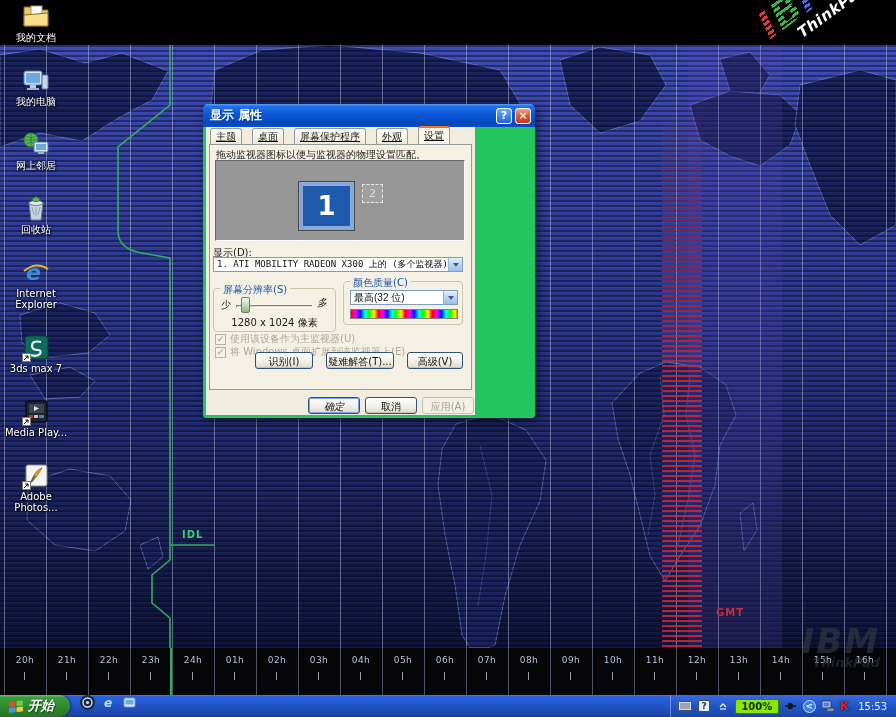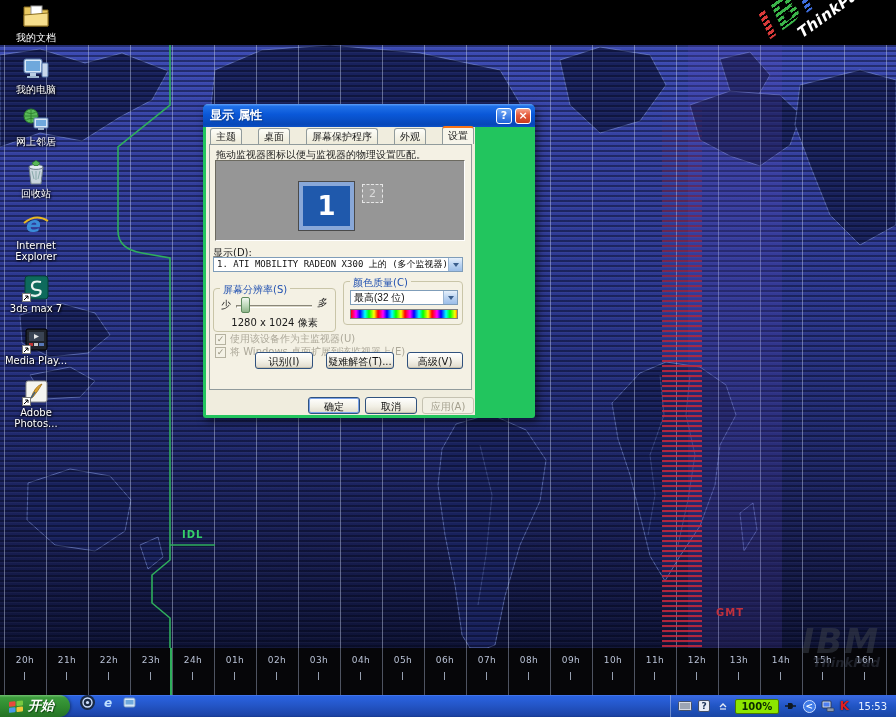--- a/index.html
+++ b/index.html
@@ -37,42 +37,42 @@
   .tz-labels { position:absolute; left:4px; top:7px; display:flex; }
   .tz-labels span { width:42px; text-align:center; font-size:9px; color:#b9c2d6; letter-spacing:.5px; }
   .tz-ticks { position:absolute; left:4px; top:24px; width:892px; height:8px;
     background:repeating-linear-gradient(90deg, transparent 0 20px, rgba(175,185,205,.85) 20px 21px, transparent 21px 42px); }
   .idl-bottom { position:absolute; left:170px; top:0; width:2px; height:100%; background:#2fae5c; }
   .ibm-watermark { position:absolute; right:16px; top:-24px; transform:none; opacity:.55; }
   .ibm-watermark .w-ibm { position:relative; font-size:34px; font-weight:900; font-style:italic; color:#3a3f4a; line-height:1; letter-spacing:2px; }
   .ibm-watermark .w-sub { font-size:13px; font-weight:bold; font-style:italic; color:#343947; text-align:right; margin-top:-3px; }
 
   
-  .desk-icons { position:absolute; left:2px; top:3px; width:68px; display:flex; flex-direction:column; gap:12px; z-index:3; }
+  .desk-icons { position:absolute; left:2px; top:3px; width:68px; display:flex; flex-direction:column; gap:24px; z-index:3; }
   .desk-icon { width:68px; display:flex; flex-direction:column; align-items:center; cursor:default; }
   .desk-icon .ic { width:28px; height:28px; position:relative; }
   .desk-icon .lbl { margin-top:1px; font-size:10px; line-height:11px; color:#fff; text-align:center; max-width:64px;
     text-shadow:1px 1px 2px #000,0 0 3px #000; }
   .sc-arrow { position:absolute; left:0; bottom:0; width:9px; height:9px; background:#fff; border:1px solid #777; display:flex; align-items:center; justify-content:center; }
   .sc-arrow svg { display:block; }
 
   
   .dialog { position:absolute; left:203px; top:104px; width:332px; height:314px; z-index:5;
     background:#22c55e; border-radius:6px 6px 3px 3px; box-shadow:3px 4px 8px rgba(0,0,0,.5); }
   .titlebar { position:absolute; left:0; top:0; width:100%; height:23px; border-radius:5px 5px 0 0;
     background:linear-gradient(180deg,#5FA1F8 0%,#2071E8 10%,#0A58D8 45%,#0747B8 90%,#0B51C8 100%);
     display:flex; align-items:center; padding:0 4px 0 7px; }
   .titlebar .t-text { flex:1; color:#fff; font-size:12px; font-weight:bold; text-shadow:1px 1px 1px #0a3a8a; }
   .tbtn { width:16px; height:16px; margin-left:3px; border:1px solid #fff; border-radius:3px; color:#fff;
     font-size:11px; font-weight:bold; line-height:14px; text-align:center; cursor:pointer; }
   .tbtn.help { background:linear-gradient(180deg,#6FA9F8,#1E62D8); }
   .tbtn.close { background:linear-gradient(180deg,#F8A28C,#E4583A 45%,#C83C1E); }
 
   .dlg-body { position:absolute; left:3px; top:23px; width:269px; height:288px; background:#F0EDDE; overflow:visible; }
-  .tabs { position:absolute; left:4px; top:1px; display:flex; gap:16px; z-index:2; }
+  .tabs { position:absolute; left:4px; top:1px; display:flex; gap:10px; z-index:2;text-decoration:underline; }
   .tab { height:16px; padding:1px 5px 0; font-size:10px; color:#1a1a1a; background:linear-gradient(180deg,#FDFDF8,#EDEAD8);
     border:1px solid #919B9C; border-bottom:none; border-radius:3px 3px 0 0; cursor:pointer; }
   .tab.active { height:18px; margin-top:-2px; background:#F7F5EA; border-top:2px solid #f97316; position:relative; z-index:3; }
   .tab-page { position:absolute; left:3px; top:17px; width:263px; height:246px; background:#F4F1E4;
     border:1px solid #919B9C; z-index:1; }
 
   .instruction { position:absolute; left:6px; top:3px; width:250px; font-size:10px; color:#1a1a1a; }
   .preview { position:absolute; left:5px; top:15px; width:250px; height:81px; background:#969696;
     border-top:1px solid #6c6a60; border-left:1px solid #6c6a60; border-right:1px solid #fff; border-bottom:1px solid #fff; }
   .mon1 { position:absolute; left:83px; top:21px; width:55px; height:48px; background:#1F59AC;
@@ -102,21 +102,21 @@
   .rainbow { position:absolute; left:6px; top:27px; width:108px; height:10px; border:1px solid #808080;
     background:repeating-linear-gradient(90deg,#f00 0,#f0f 5px,#00f 9px,#0ff 14px,#0f0 18px,#ff0 23px,#f00 27px); }
 
   .checkrow { position:absolute; display:flex; align-items:center; gap:4px; }
   .checkbox { width:11px; height:11px; background:#F4F2E6; border:1px solid #B5B2A0; font-size:9px; line-height:9px;
     text-align:center; color:#97937f; }
   .checkrow .ck-label { font-size:10px; color:#ACA899; }
 
   .btn { border:1px solid #30527E; border-radius:3px; font-size:10px; color:#111; text-align:center; cursor:pointer;
     background:linear-gradient(180deg,#FFFFFF,#F2F0E6 55%,#DFDACB); box-shadow:inset 0 -1px 0 #c8c2ae; padding-top:2px; }
-  .btn.default { box-shadow:inset 0 0 0 1px #7AA2E8, inset 0 -1px 0 #c8c2ae; }
+  .btn.default { box-shadow:inset 0 0 0 1px #7AA2E8, inset 0 -1px 0 #c8c2ae;font-style:italic; }
   .btn.disabled { background:#F2F0E4; border-color:#C5C2B1; color:#A39F8D; box-shadow:none; cursor:default; }
   .action-row { position:absolute; left:0; top:207px; width:253px; display:flex; justify-content:flex-end; gap:13px; }
   .action-row .btn { height:17px; }
   .bottom-row { position:absolute; left:0; top:270px; width:268px; display:flex; justify-content:flex-end; gap:5px; }
   .bottom-row .btn { width:52px; height:17px; }
 
   
   .taskbar { position:absolute; left:0; bottom:0; width:896px; height:22px; z-index:10;
     background:linear-gradient(180deg,#4E7EF0 0%,#2A62E0 6%,#2456C8 45%,#1C44A8 92%,#16398F 100%); display:flex; align-items:flex-start; }
   .start-btn { height:22px; padding:0 16px 0 8px; display:flex; align-items:center; gap:4px; cursor:pointer;

